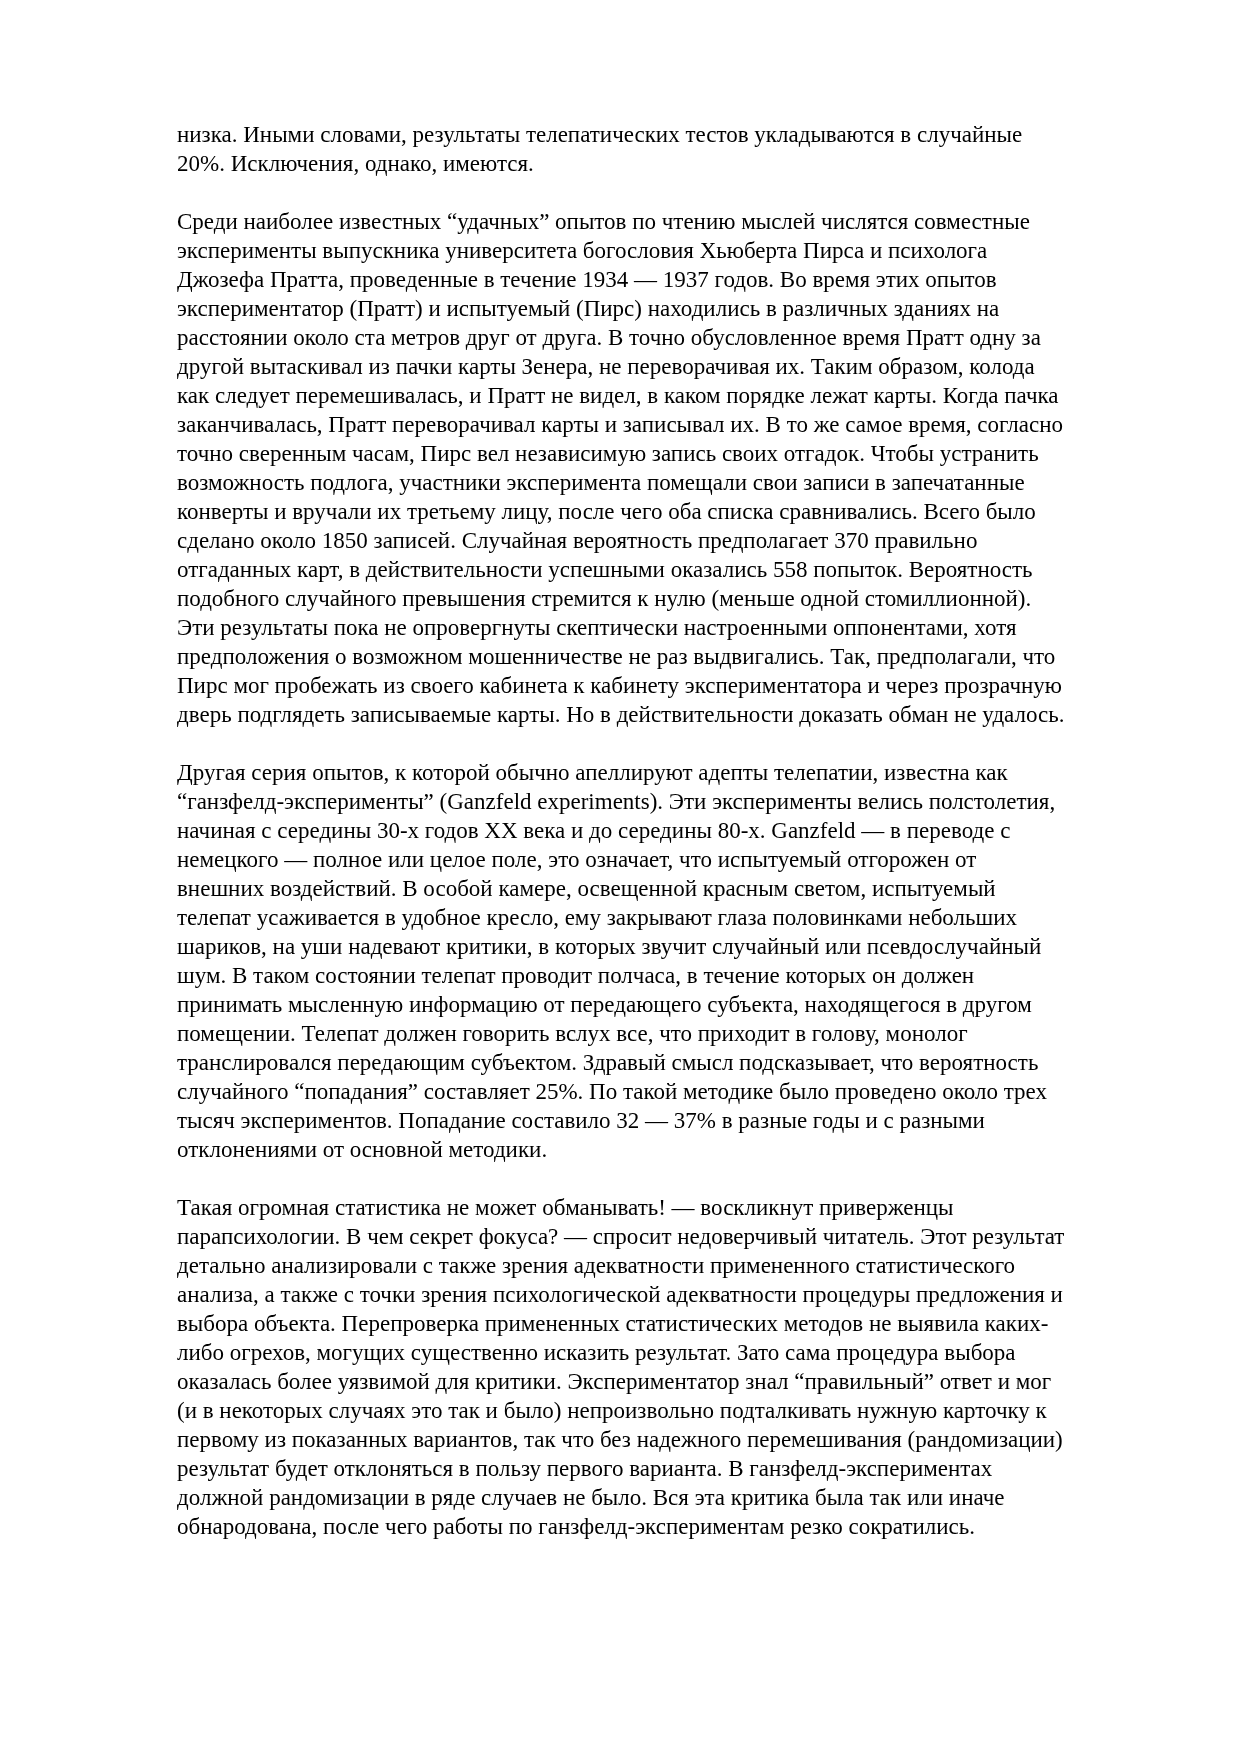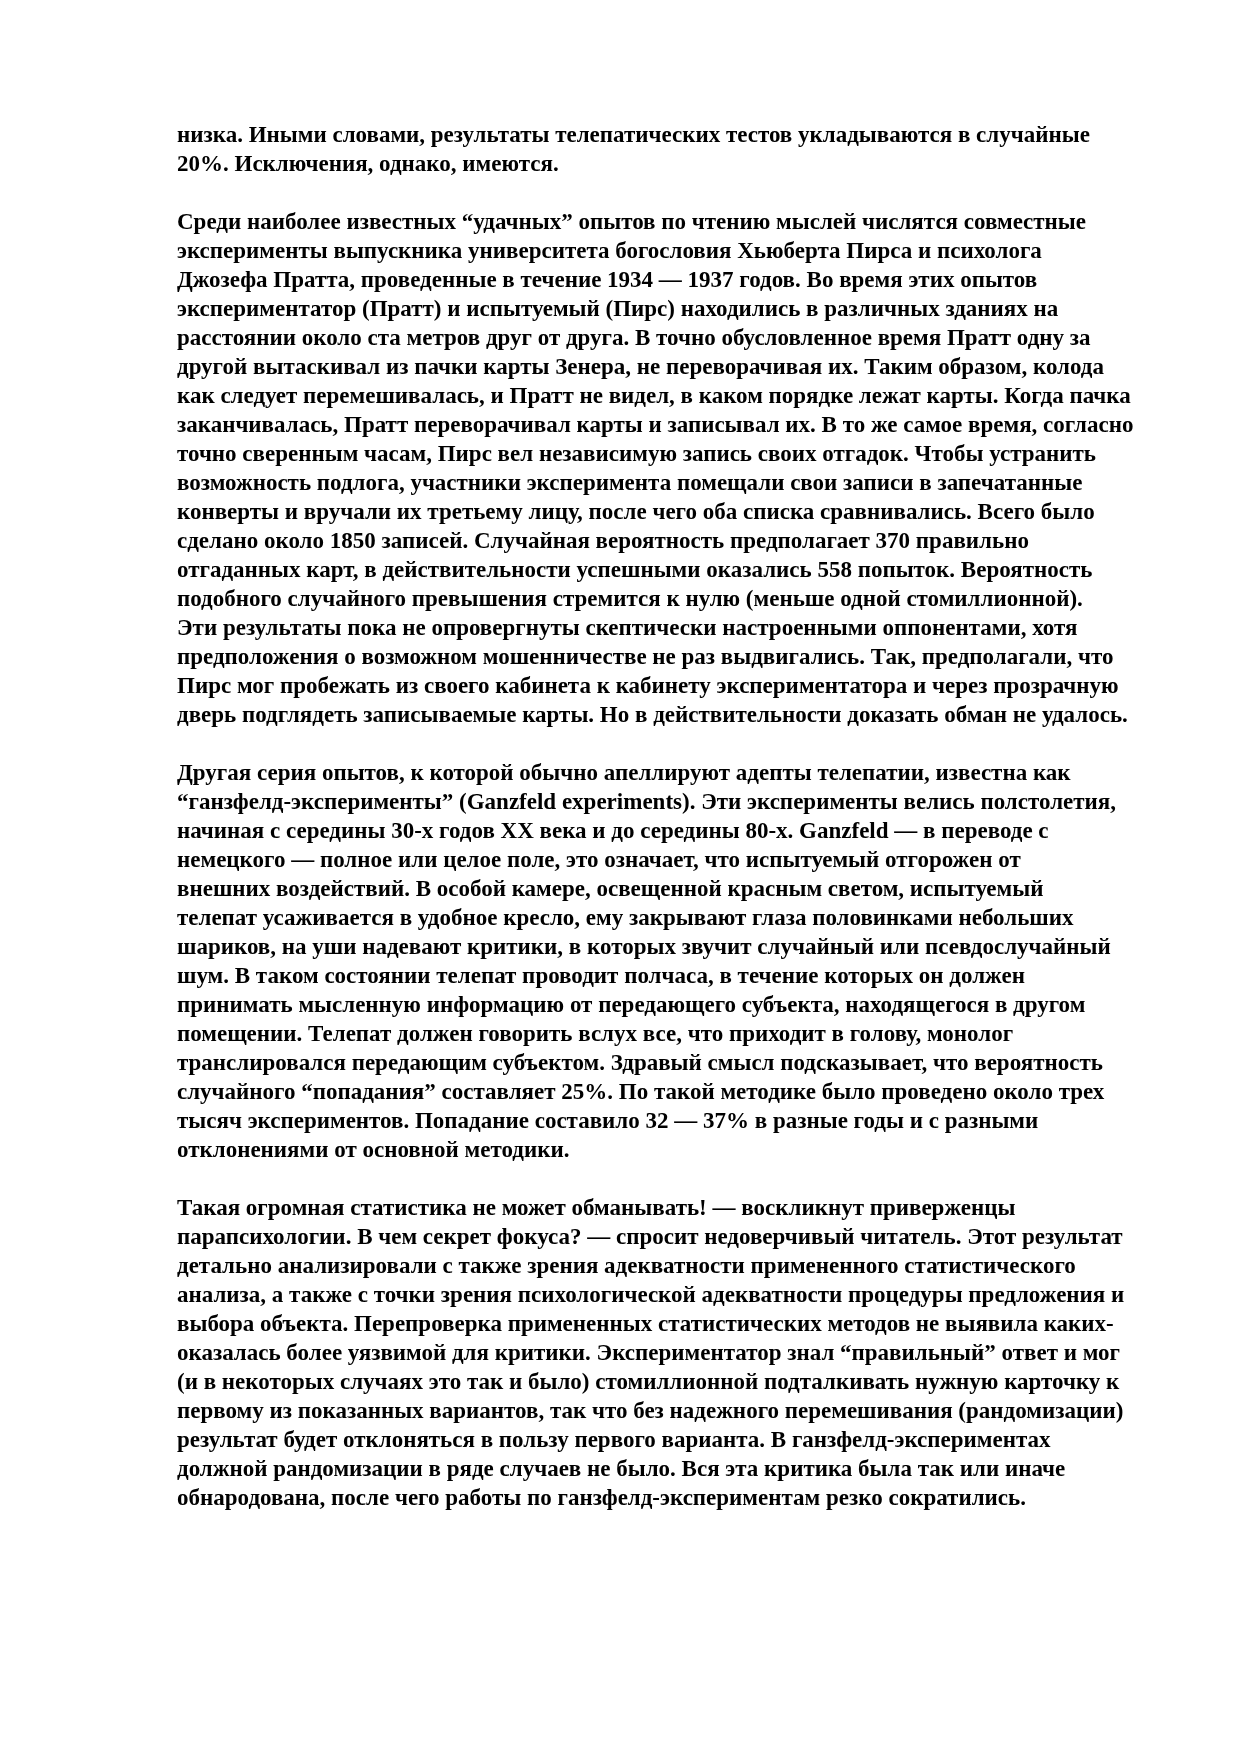--- a/index.html
+++ b/index.html
@@ -6,21 +6,20 @@
     margin: 0;
     padding: 0;
     background: #ffffff;
   }
   .page {
     position: relative;
     width: 1240px;
     height: 1754px;
     background: #ffffff;
     overflow: hidden;
-    font-weight: bold;
   }
   .text-block {
     position: absolute;
     left: 177px;
     top: 120px;
     width: 978px;
     font-family: "Liberation Serif", "DejaVu Serif", serif;
     font-size: 23px;
     line-height: 29px;
     color: #000000;
@@ -78,21 +77,22 @@
         <span class="line">случайного “попадания” составляет 25%. По такой методике было проведено около трех</span>
         <span class="line">тысяч экспериментов. Попадание составило 32 — 37% в разные годы и с разными</span>
         <span class="line">отклонениями от основной методики.</span>
       </p>
       <p class="para">
         <span class="line">Такая огромная статистика не может обманывать! — воскликнут приверженцы</span>
         <span class="line">парапсихологии. В чем секрет фокуса? — спросит недоверчивый читатель. Этот результат</span>
         <span class="line">детально анализировали с также зрения адекватности примененного статистического</span>
         <span class="line">анализа, а также с точки зрения психологической адекватности процедуры предложения и</span>
         <span class="line">выбора объекта. Перепроверка примененных статистических методов не выявила каких-</span>
+        <span class="line">либо огрехов, могущих существенно исказить результат. Зато сама процедура выбора</span>
         <span class="line">оказалась более уязвимой для критики. Экспериментатор знал “правильный” ответ и мог</span>
-        <span class="line">(и в некоторых случаях это так и было) стомиллионной подталкивать нужную карточку к</span>
+        <span class="line">(и в некоторых случаях это так и было) непроизвольно подталкивать нужную карточку к</span>
         <span class="line">первому из показанных вариантов, так что без надежного перемешивания (рандомизации)</span>
         <span class="line">результат будет отклоняться в пользу первого варианта. В ганзфелд-экспериментах</span>
         <span class="line">должной рандомизации в ряде случаев не было. Вся эта критика была так или иначе</span>
         <span class="line">обнародована, после чего работы по ганзфелд-экспериментам резко сократились.</span>
       </p>
     </div>
 </div>
 
 </body></html>

